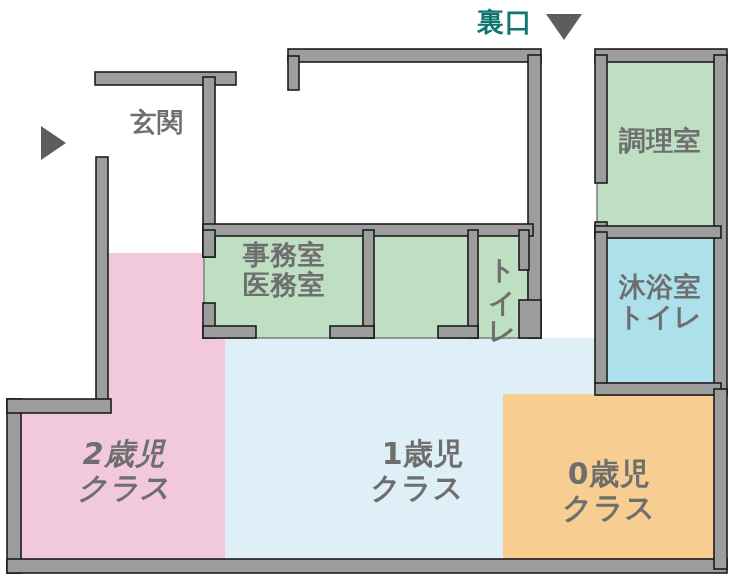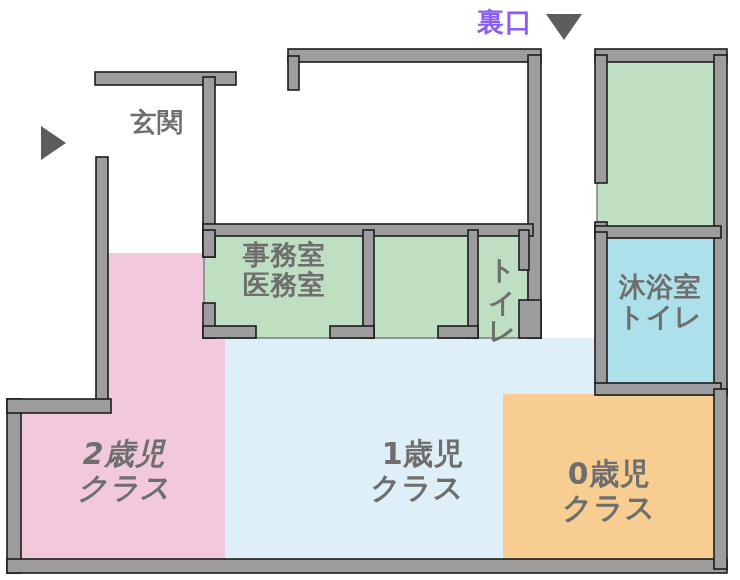--- a/index.html
+++ b/index.html
@@ -35,21 +35,21 @@
     line-height: 1.12;
     white-space: pre-line;
     pointer-events: none;
     letter-spacing: 0.5px;
   }
   .label-big   { font-size: 30px; }
   .label-mid   { font-size: 27px; }
   .label-small { font-size: 26px; }
   .entry-label {
     position: absolute;
-    color: #8b5cf6;
+    color: #0f766e;
     font-weight: 700;
     font-size: 27px;
     letter-spacing: 1px;
   }
   .vertical-label {
     writing-mode: vertical-rl;
     text-orientation: upright;
   }
 </style>
 </head>
@@ -148,20 +148,21 @@
   <div class="entry-label" style="left:477px; top:4px;">裏口</div>
 
   <div class="room-label label-small" style="left:113px; top:108px; width:88px;">玄関</div>
 
   <div class="room-label label-mid" style="left:209px; top:240px; width:150px;">事務室
 医務室</div>
 
 
   <div class="room-label label-mid vertical-label" style="left:483px; top:240px; width:34px;">トイレ</div>
 
+  <div class="room-label label-mid" style="left:604px; top:126px; width:112px;">調理室</div>
 
   <div class="room-label label-mid" style="left:604px; top:272px; width:112px;">沐浴室
 トイレ</div>
 
   <div class="room-label label-big" style="left:31px; top:437px; width:186px;font-style:italic;">2歳児
 クラス</div>
 
   <div class="room-label label-big" style="left:278px; top:437px; width:186px;text-align:right;">1歳児
 クラス</div>
 

